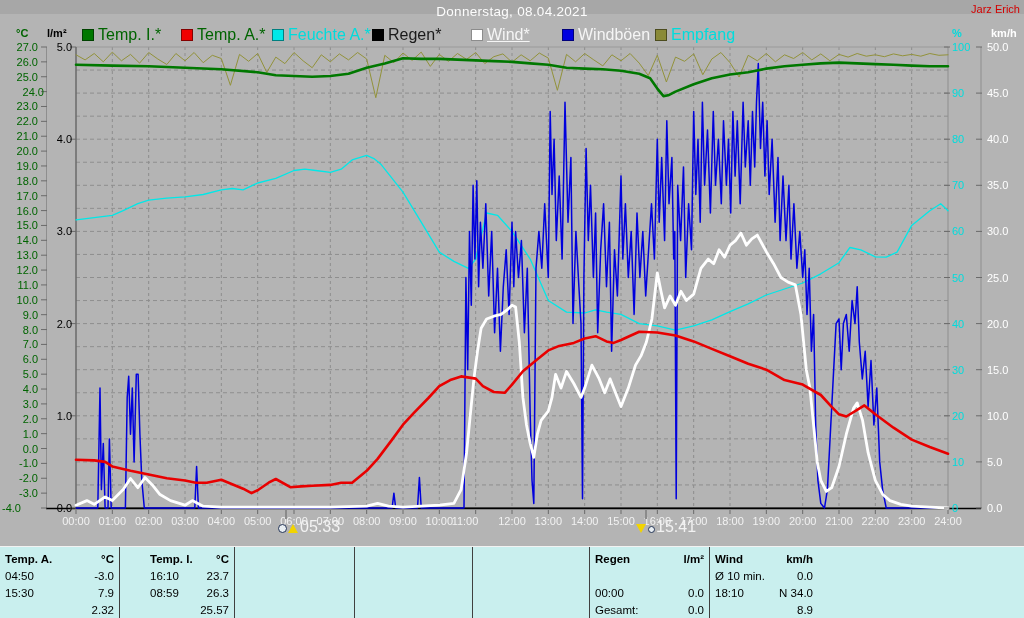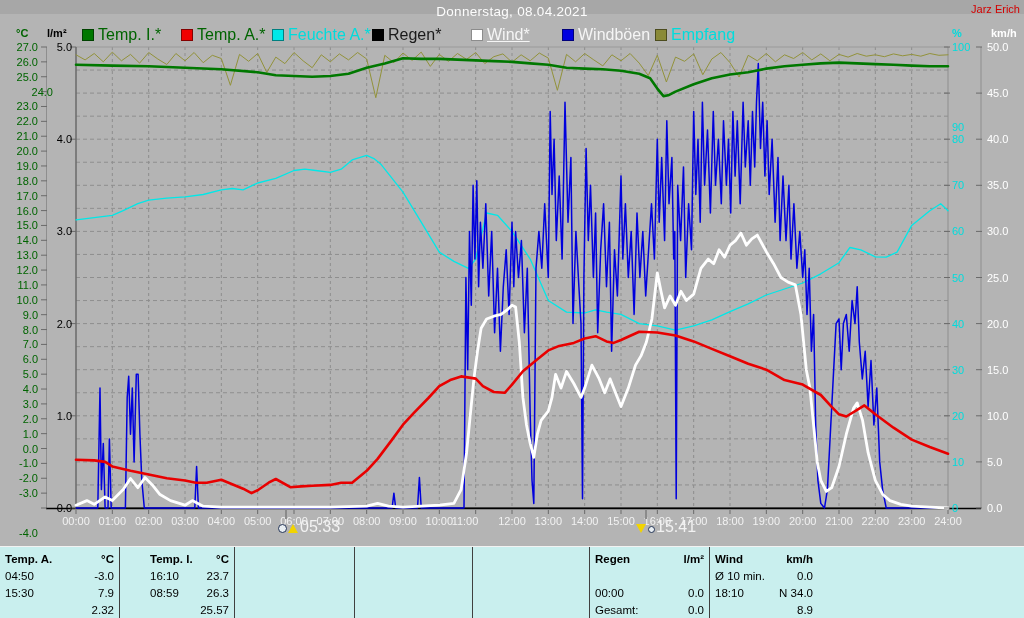--- a/index.html
+++ b/index.html
@@ -198,21 +198,21 @@
     <div class="leg-item" style="left: 272px; color: rgb(0, 220, 220);"><span class="leg-sq" style="background: rgb(0, 232, 232);"></span><span>Feuchte A.*</span></div>
     <div class="leg-item" style="left: 372px; color: rgb(26, 26, 26);"><span class="leg-sq" style="background: rgb(0, 0, 0);"></span><span>Regen*</span></div>
     <div class="leg-item" style="left: 471px; color: rgb(245, 245, 245); text-decoration: underline;"><span class="leg-sq" style="background: rgb(255, 255, 255);"></span><span>Wind*</span></div>
     <div class="leg-item" style="left: 562px; color: rgb(245, 245, 245);"><span class="leg-sq" style="background: rgb(0, 0, 224);"></span><span>Windböen</span></div>
     <div class="leg-item" style="left: 655px; color: rgb(0, 220, 220);"><span class="leg-sq" style="background: rgb(138, 138, 56);"></span><span>Empfang</span></div>
   </div>
 <div id="axis-labels">
     <div class="axis-label" style="left: 2px; top: 42px; color: rgb(0, 100, 0); width: 36px; text-align: right;">27.0</div>
     <div class="axis-label" style="left: 2px; top: 56.871px; color: rgb(0, 100, 0); width: 36px; text-align: right;">26.0</div>
     <div class="axis-label" style="left: 2px; top: 71.7419px; color: rgb(0, 100, 0); width: 36px; text-align: right;">25.0</div>
-    <div class="axis-label" style="left: 17px; top: 86.6129px; color: rgb(0, 100, 0); width: 36px; text-align: right;">24.0</div>
+    <div class="axis-label" style="left: 8px; top: 86.6129px; color: rgb(0, 100, 0); width: 36px; text-align: right;">24.0</div>
     <div class="axis-label" style="left: 2px; top: 101.484px; color: rgb(0, 100, 0); width: 36px; text-align: right;">23.0</div>
     <div class="axis-label" style="left: 2px; top: 116.355px; color: rgb(0, 100, 0); width: 36px; text-align: right;">22.0</div>
     <div class="axis-label" style="left: 2px; top: 131.226px; color: rgb(0, 100, 0); width: 36px; text-align: right;">21.0</div>
     <div class="axis-label" style="left: 2px; top: 146.097px; color: rgb(0, 100, 0); width: 36px; text-align: right;">20.0</div>
     <div class="axis-label" style="left: 2px; top: 160.968px; color: rgb(0, 100, 0); width: 36px; text-align: right;">19.0</div>
     <div class="axis-label" style="left: 2px; top: 175.839px; color: rgb(0, 100, 0); width: 36px; text-align: right;">18.0</div>
     <div class="axis-label" style="left: 2px; top: 190.71px; color: rgb(0, 100, 0); width: 36px; text-align: right;">17.0</div>
     <div class="axis-label" style="left: 2px; top: 205.581px; color: rgb(0, 100, 0); width: 36px; text-align: right;">16.0</div>
     <div class="axis-label" style="left: 2px; top: 220.452px; color: rgb(0, 100, 0); width: 36px; text-align: right;">15.0</div>
     <div class="axis-label" style="left: 2px; top: 235.323px; color: rgb(0, 100, 0); width: 36px; text-align: right;">14.0</div>
@@ -226,29 +226,29 @@
     <div class="axis-label" style="left: 2px; top: 354.29px; color: rgb(0, 100, 0); width: 36px; text-align: right;">6.0</div>
     <div class="axis-label" style="left: 2px; top: 369.161px; color: rgb(0, 100, 0); width: 36px; text-align: right;">5.0</div>
     <div class="axis-label" style="left: 2px; top: 384.032px; color: rgb(0, 100, 0); width: 36px; text-align: right;">4.0</div>
     <div class="axis-label" style="left: 2px; top: 398.903px; color: rgb(0, 100, 0); width: 36px; text-align: right;">3.0</div>
     <div class="axis-label" style="left: 2px; top: 413.774px; color: rgb(0, 100, 0); width: 36px; text-align: right;">2.0</div>
     <div class="axis-label" style="left: 2px; top: 428.645px; color: rgb(0, 100, 0); width: 36px; text-align: right;">1.0</div>
     <div class="axis-label" style="left: 2px; top: 443.516px; color: rgb(0, 100, 0); width: 36px; text-align: right;">0.0</div>
     <div class="axis-label" style="left: 2px; top: 458.387px; color: rgb(0, 100, 0); width: 36px; text-align: right;">-1.0</div>
     <div class="axis-label" style="left: 2px; top: 473.258px; color: rgb(0, 100, 0); width: 36px; text-align: right;">-2.0</div>
     <div class="axis-label" style="left: 2px; top: 488.129px; color: rgb(0, 100, 0); width: 36px; text-align: right;">-3.0</div>
-    <div class="axis-label" style="left: 2px; top: 528px; color: rgb(0, 100, 0); width: 36px; text-align: right;">-4.0</div>
+    <div class="axis-label" style="left: 2px; top: 503px; color: rgb(0, 100, 0); width: 36px; text-align: left;">-4.0</div>
     <div class="axis-label" style="left: 44px; top: 42px; color: rgb(0, 0, 0); width: 28px; text-align: right;">5.0</div>
     <div class="axis-label" style="left: 44px; top: 134.2px; color: rgb(0, 0, 0); width: 28px; text-align: right;">4.0</div>
     <div class="axis-label" style="left: 44px; top: 226.4px; color: rgb(0, 0, 0); width: 28px; text-align: right;">3.0</div>
     <div class="axis-label" style="left: 44px; top: 318.6px; color: rgb(0, 0, 0); width: 28px; text-align: right;">2.0</div>
     <div class="axis-label" style="left: 44px; top: 410.8px; color: rgb(0, 0, 0); width: 28px; text-align: right;">1.0</div>
     <div class="axis-label" style="left: 44px; top: 503px; color: rgb(0, 0, 0); width: 28px; text-align: right;">0.0</div>
     <div class="axis-label" style="left: 952px; top: 42px; color: rgb(0, 220, 220); width: 26px; text-align: left;">100</div>
-    <div class="axis-label" style="left: 952px; top: 88.1px; color: rgb(0, 220, 220); width: 26px; text-align: left; margin-top: 34px;">90</div>
+    <div class="axis-label" style="left: 952px; top: 88.1px; color: rgb(0, 220, 220); width: 26px; text-align: left;">90</div>
     <div class="axis-label" style="left: 952px; top: 134.2px; color: rgb(0, 220, 220); width: 26px; text-align: left;">80</div>
     <div class="axis-label" style="left: 952px; top: 180.3px; color: rgb(0, 220, 220); width: 26px; text-align: left;">70</div>
     <div class="axis-label" style="left: 952px; top: 226.4px; color: rgb(0, 220, 220); width: 26px; text-align: left;">60</div>
     <div class="axis-label" style="left: 952px; top: 272.5px; color: rgb(0, 220, 220); width: 26px; text-align: left;">50</div>
     <div class="axis-label" style="left: 952px; top: 318.6px; color: rgb(0, 220, 220); width: 26px; text-align: left;">40</div>
     <div class="axis-label" style="left: 952px; top: 364.7px; color: rgb(0, 220, 220); width: 26px; text-align: left;">30</div>
     <div class="axis-label" style="left: 952px; top: 410.8px; color: rgb(0, 220, 220); width: 26px; text-align: left;">20</div>
     <div class="axis-label" style="left: 952px; top: 456.9px; color: rgb(0, 220, 220); width: 26px; text-align: left;">10</div>
     <div class="axis-label" style="left: 952px; top: 503px; color: rgb(0, 220, 220); width: 26px; text-align: left;">0</div>
     <div class="axis-label" style="left: 987px; top: 42px; color: rgb(255, 255, 255); width: 34px; text-align: left;">50.0</div>

